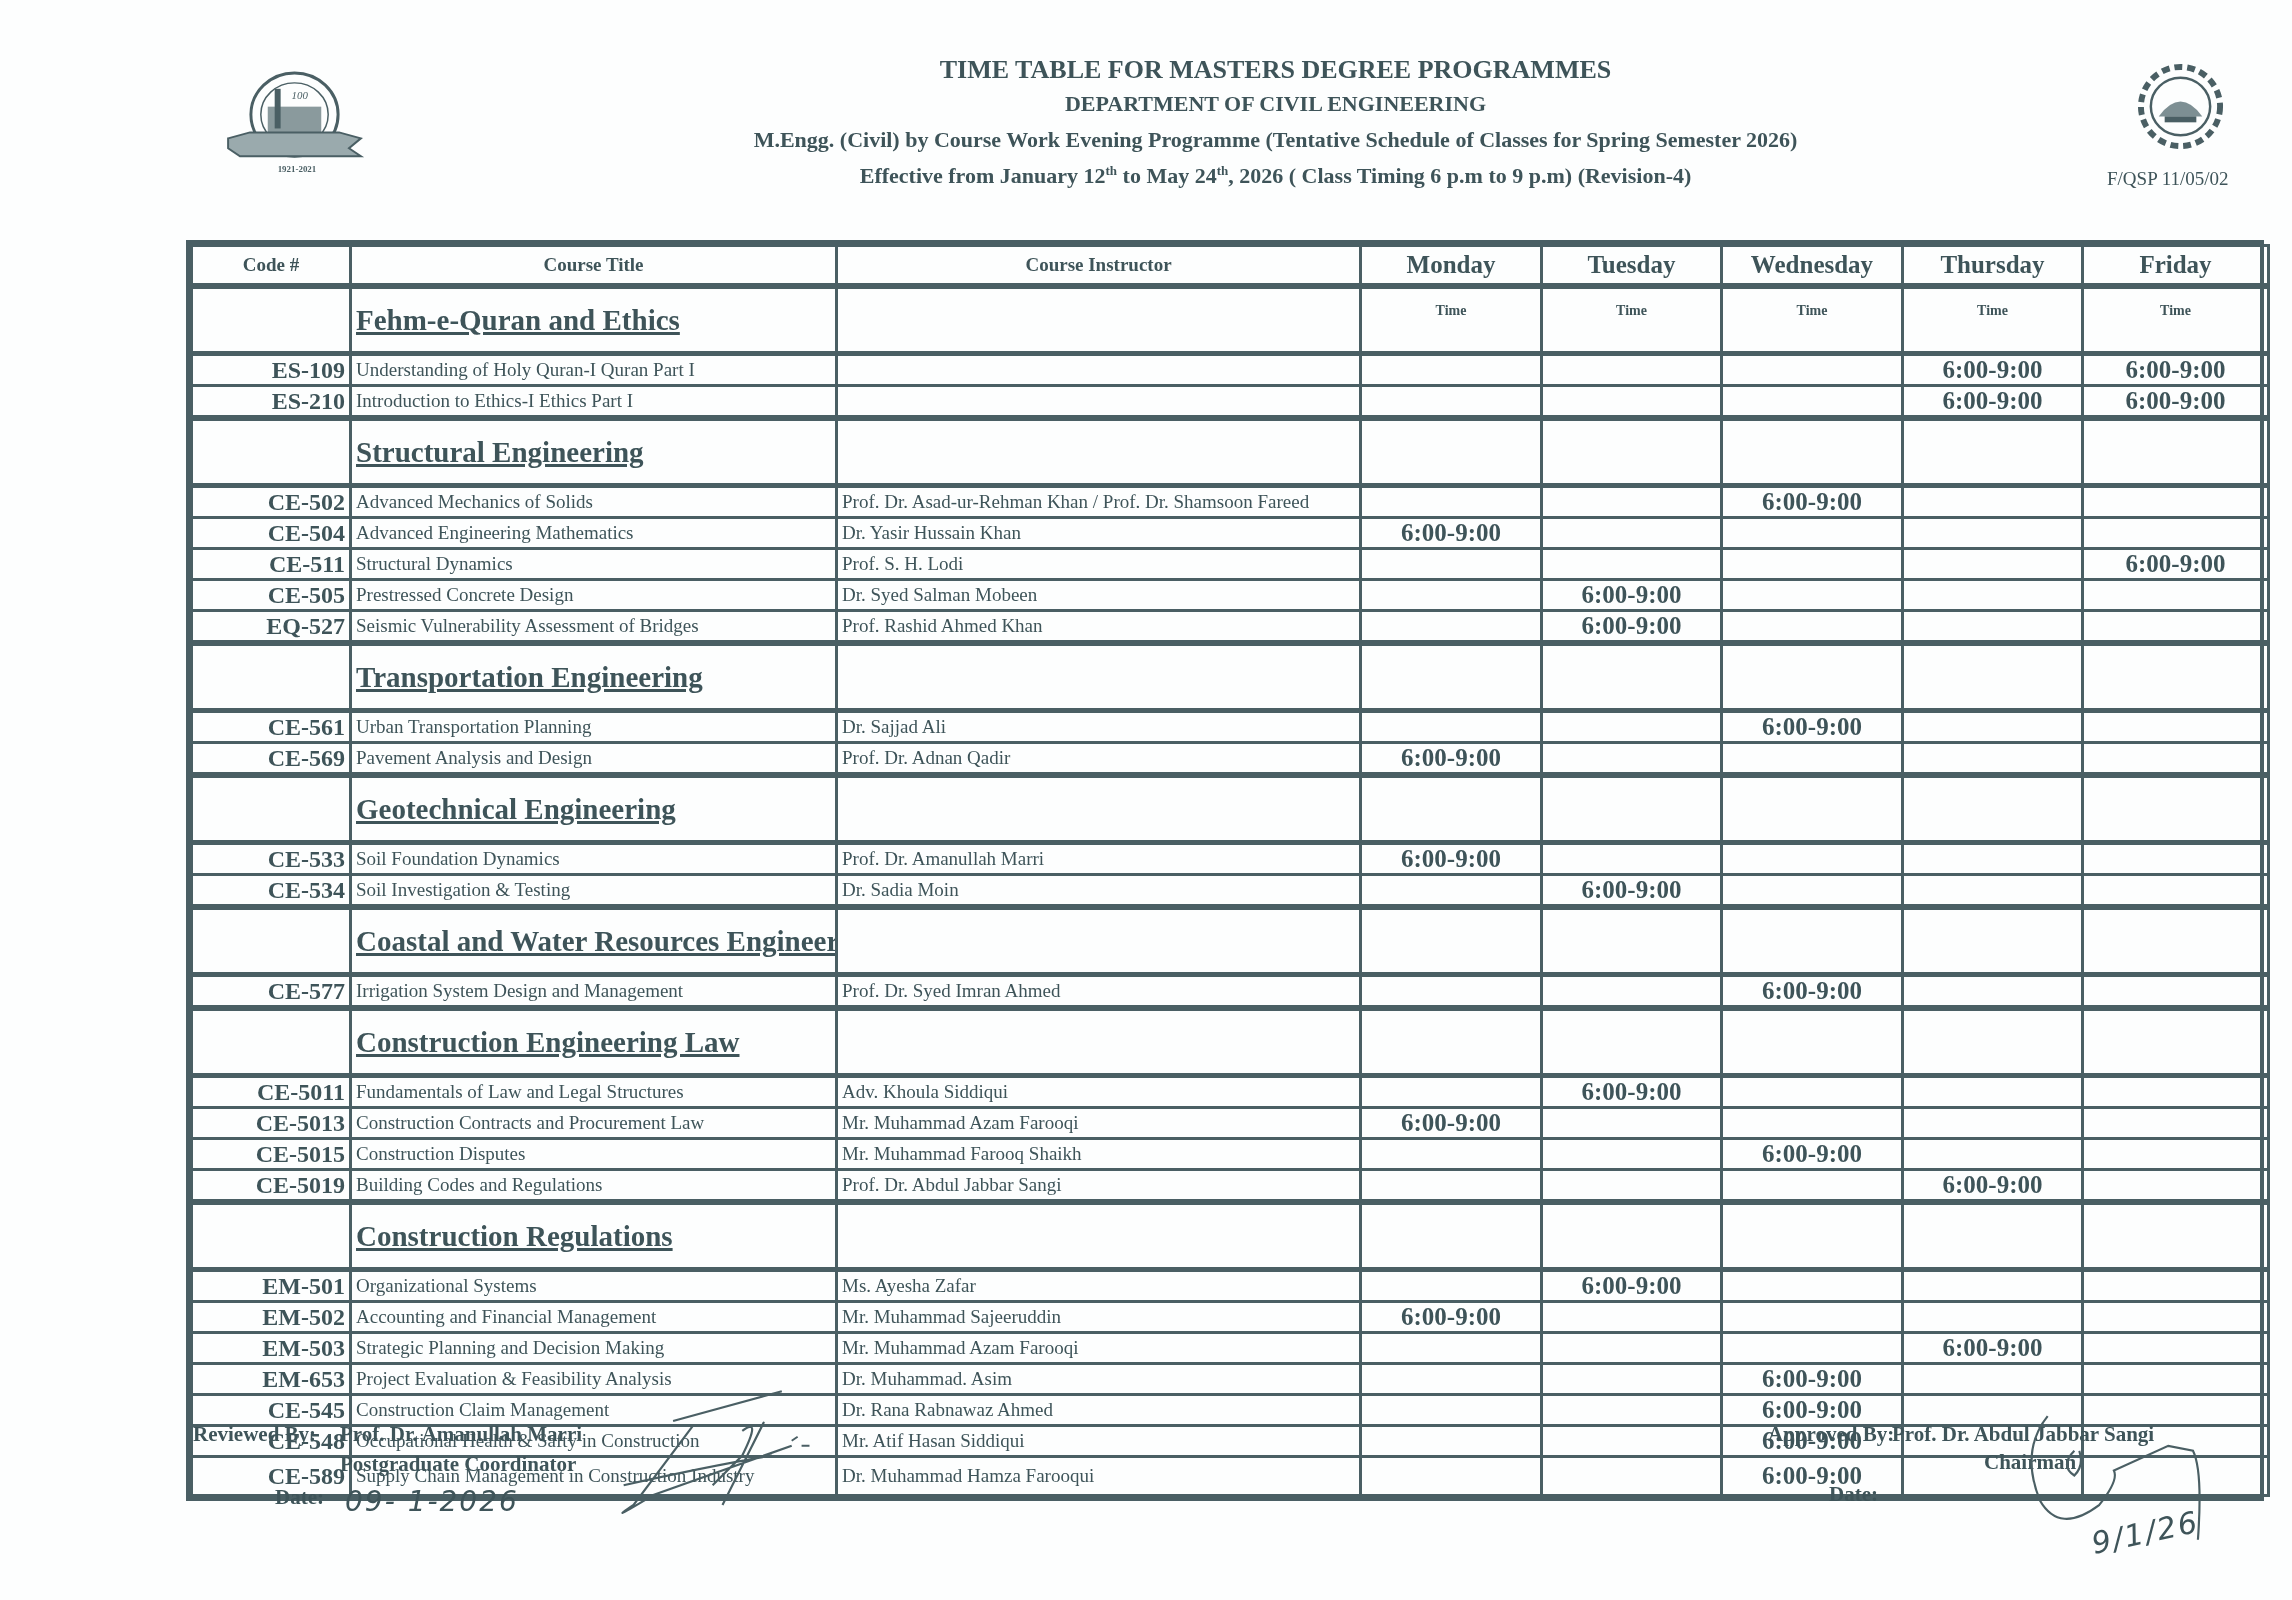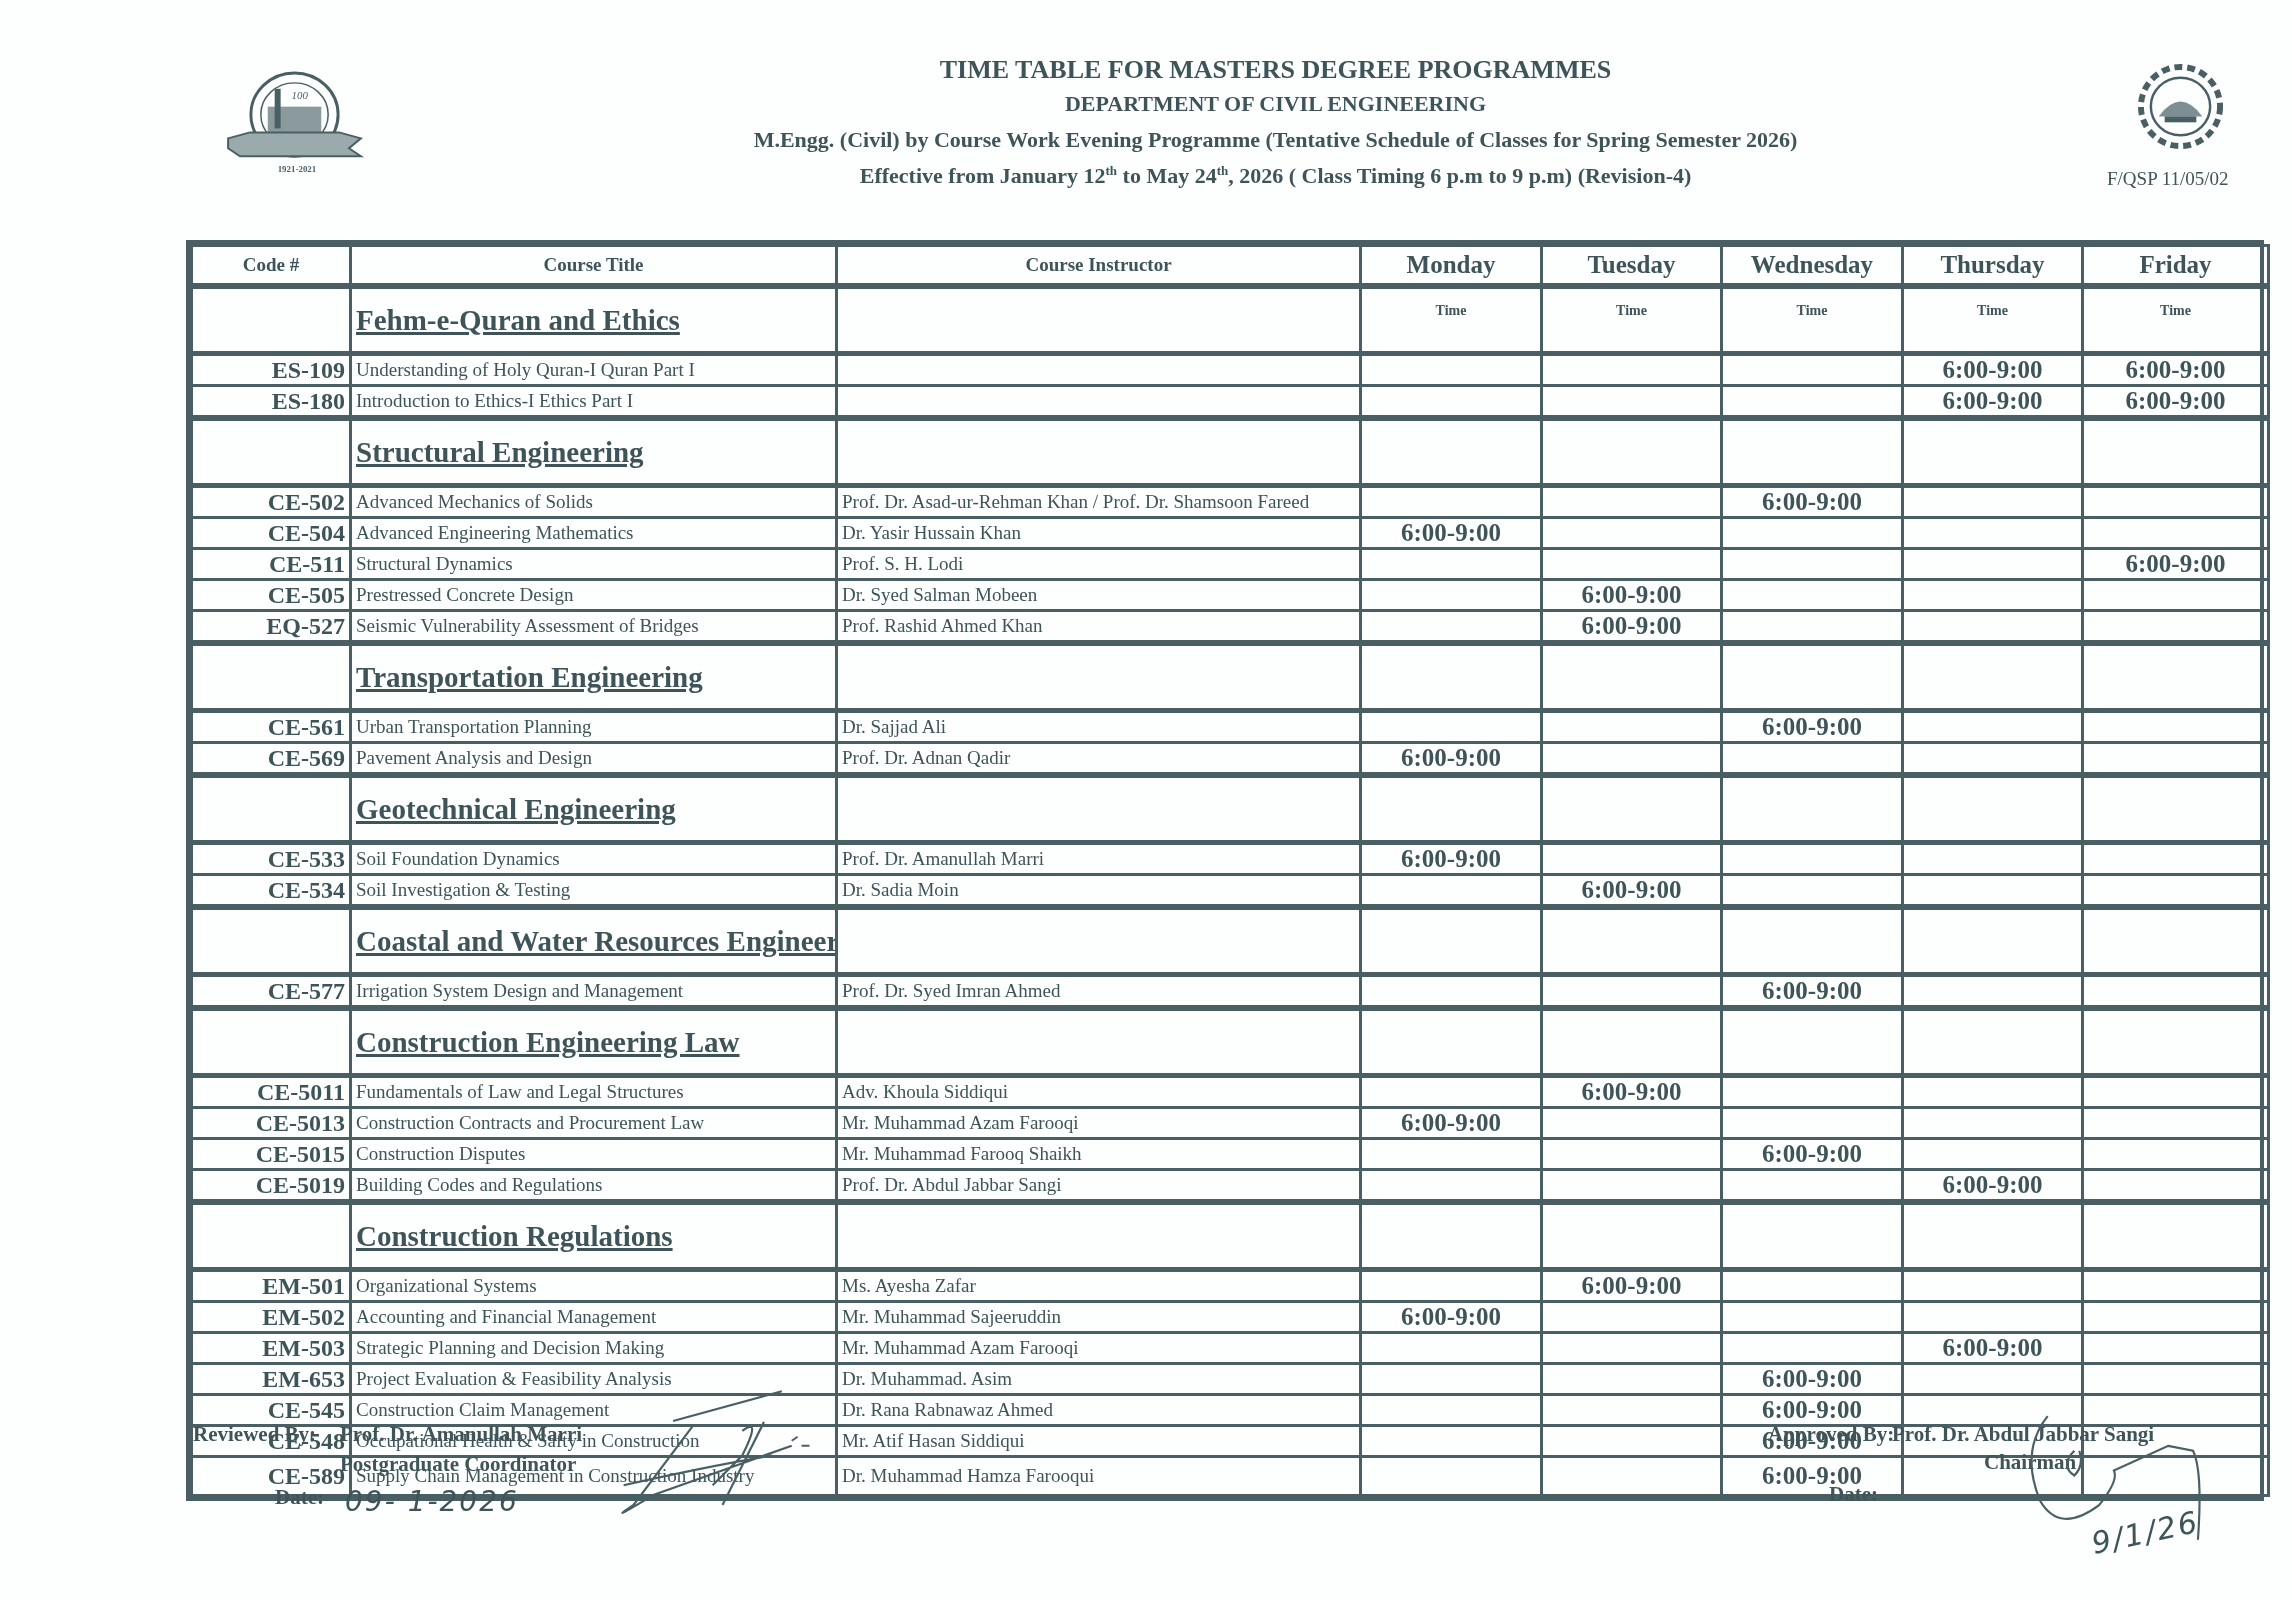--- a/index.html
+++ b/index.html
@@ -98,21 +98,21 @@
           <td class="code">ES-109</td>
           <td class="ctitle">Understanding of Holy Quran-I Quran Part I</td>
           <td class="instr"></td>
           <td class="slot"></td>
           <td class="slot"></td>
           <td class="slot"></td>
           <td class="slot">6:00-9:00</td>
           <td class="slot">6:00-9:00</td>
         </tr>
         <tr class="course">
-          <td class="code">ES-180</td>
+          <td class="code">ES-210</td>
           <td class="ctitle">Introduction to Ethics-I Ethics Part I</td>
           <td class="instr"></td>
           <td class="slot"></td>
           <td class="slot"></td>
           <td class="slot"></td>
           <td class="slot">6:00-9:00</td>
           <td class="slot">6:00-9:00</td>
         </tr>
         <tr class="section">
           <td></td>

